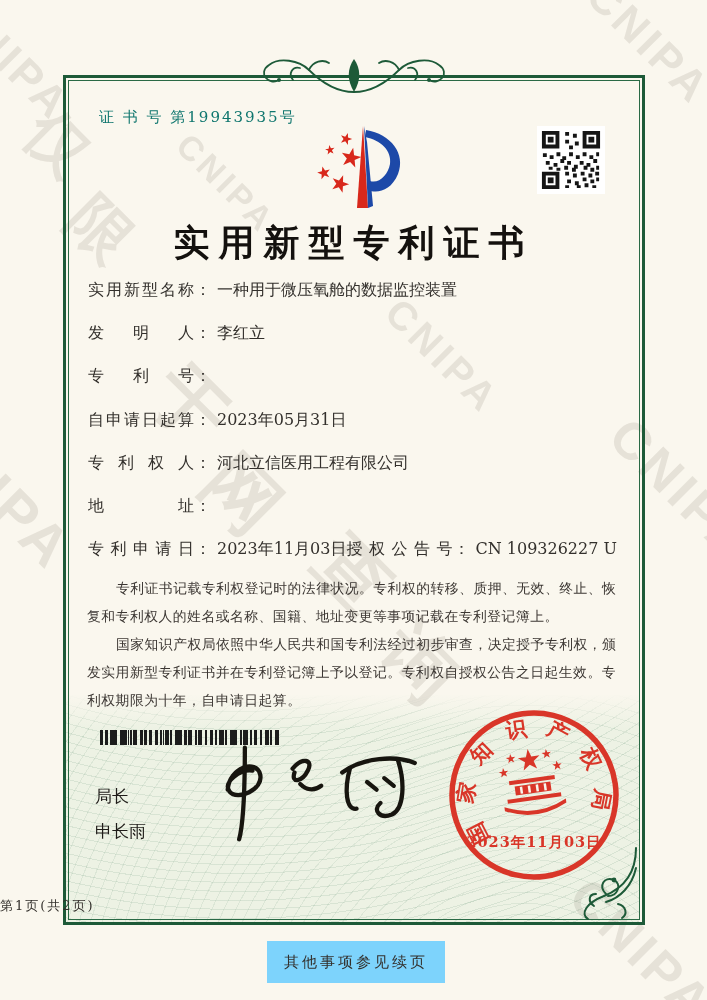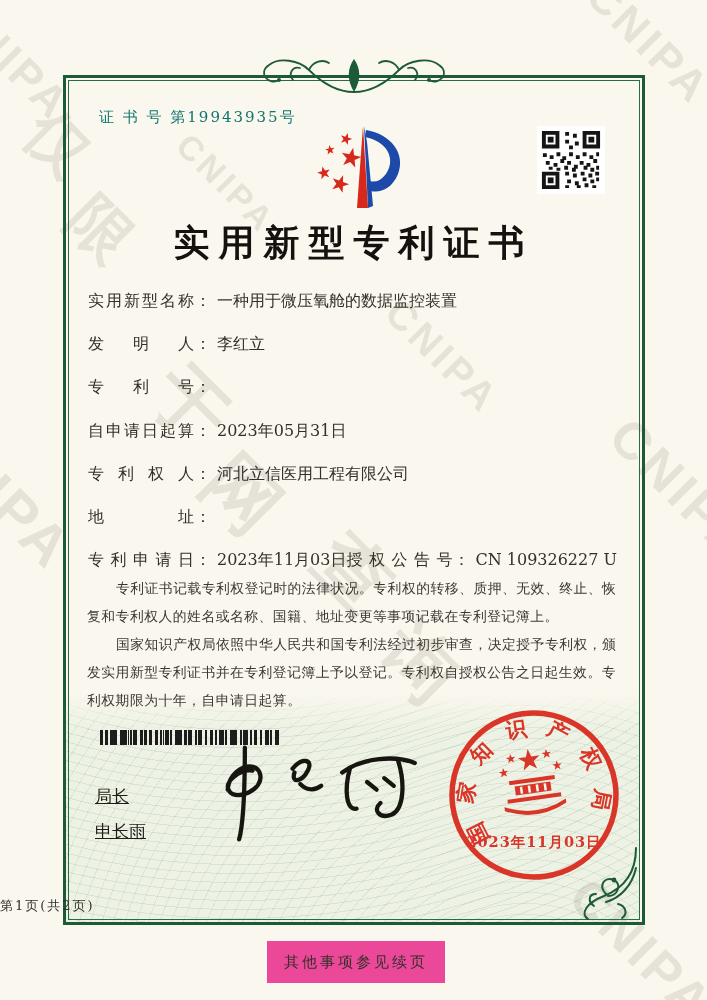--- a/index.html
+++ b/index.html
@@ -28,48 +28,48 @@
 
   
   .cert-no{position:absolute;left:99px;top:108px;z-index:4;font-size:15px;letter-spacing:2px;color:#0f766e;}
   .logo{position:absolute;left:293px;top:118px;z-index:4;}
   .qr{position:absolute;left:537px;top:126px;z-index:4;background:#fff;padding:3px;}
   .title{position:absolute;left:0;right:0;top:219px;z-index:4;text-align:center;
          font-size:36px;font-weight:bold;letter-spacing:9px;padding-left:0;color:#14110e;}
 
   
   .fields{position:absolute;left:88px;top:280px;z-index:4;font-size:16px;color:#33302c;}
-  .row{display:flex;align-items:center;height:43.2px;}
+  .row{display:flex;align-items:flex-start;height:43.2px;}
   .flabel{display:inline-block;width:106px;text-align:justify;text-align-last:justify;}
   .fcolon{margin:0 6px 0 1px;}
   .fvalue{white-space:nowrap;}
   .pair2{display:flex;align-items:baseline;}
 
   
   .legal{position:absolute;left:87px;top:574px;width:536px;z-index:4;
          font-size:13.8px;line-height:28px;color:#3c3733;letter-spacing:.5px;}
   .legal p{margin:0;text-indent:2.1em;}
 
   
   .barcode{position:absolute;left:100px;top:730px;width:180px;height:15px;z-index:4;
         background-image:
           repeating-linear-gradient(90deg,#1c1c1c 0 2px,transparent 2px 5px),
           repeating-linear-gradient(90deg,#1c1c1c 0 1px,transparent 1px 7px),
           repeating-linear-gradient(90deg,#1c1c1c 0 3px,transparent 3px 11px);}
   .director{position:absolute;left:95px;top:785px;z-index:4;
-            font-family:"Liberation Sans","DejaVu Sans",sans-serif;font-size:17px;color:#1f1c19;text-decoration:underline;}
+            font-family:"Liberation Sans","DejaVu Sans",sans-serif;font-size:17px;color:#1f1c19;}
   .director div{margin-bottom:12px;}
   .sign{position:absolute;left:198px;top:740px;z-index:4;}
   .seal{position:absolute;left:445px;top:706px;z-index:5;opacity:.93;}
   .pageno{position:absolute;left:0;right:0;top:897px;z-index:4;text-align:left;
           font-size:13px;letter-spacing:2px;color:#33302c;}
 
   
   .cont{position:absolute;left:267px;top:941px;width:178px;height:42px;z-index:4;
-        background:#ec4899;text-align:center;line-height:42px;font-size:15px;
+        background:#7dd3fc;text-align:center;line-height:42px;font-size:15px;
         letter-spacing:3px;color:#33302c;}
 </style>
 </head>
 <body>
 
 <div class="page">
 
   <div class="band"></div>
 
   <span class="wm latin" style="left:-28px;top:-14px;font-size:44px;">CNIPA</span>

